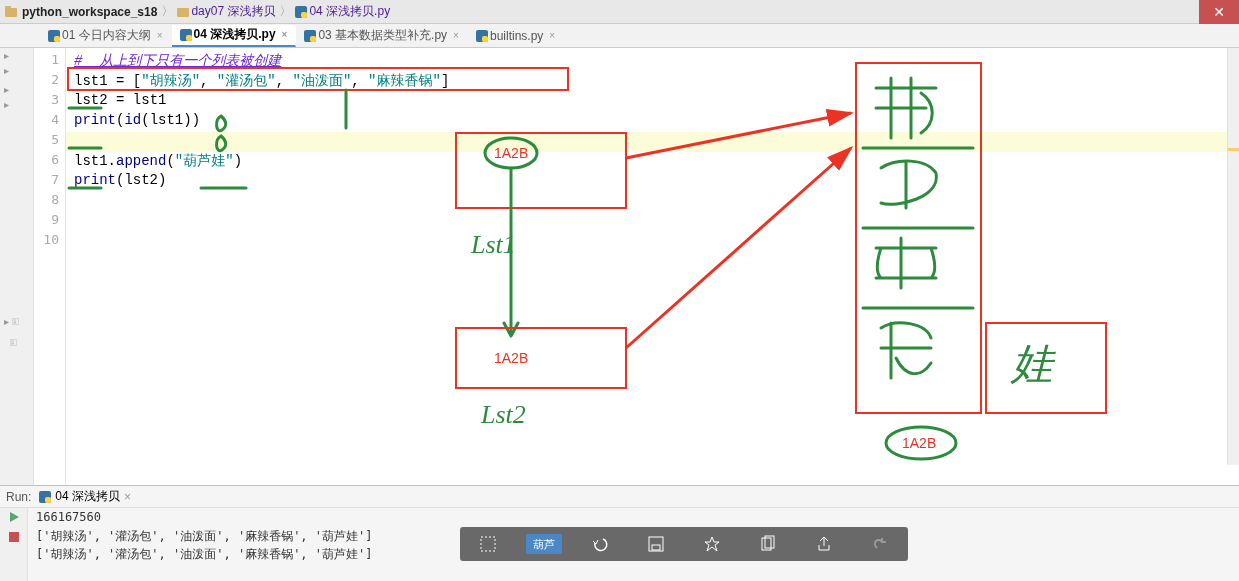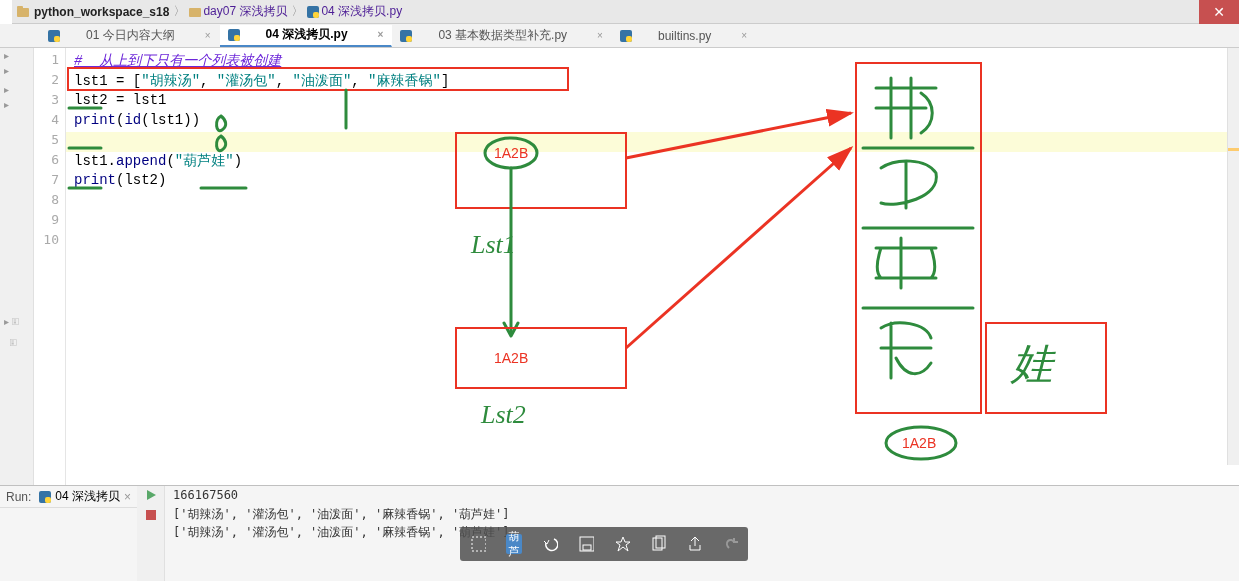--- a/index.html
+++ b/index.html
@@ -1,52 +1,52 @@
 <!DOCTYPE html>
 <html><head>
 <meta charset="utf-8">
 <style>
 * { margin: 0; padding: 0; box-sizing: border-box; }
 body { font-family: "Microsoft YaHei", Arial, sans-serif; font-size: 12px; background: #fff; width: 1239px; height: 581px; overflow: hidden; position: relative; }
-.top-bar { height: 24px; background: #E8E8E8; display: flex; align-items: center; padding: 0 4px; border-bottom: 1px solid #ccc; margin-left: 12px; }
+.top-bar { height: 24px; background: #E8E8E8; display: flex; align-items: center; padding: 0 4px; border-bottom: 1px solid #ccc; }
 .proj-icon { width: 14px; height: 14px; display: inline-flex; margin-right: 4px; }
 .proj-name { font-weight: bold; color: #222; }
 .crumb-sep { margin: 0 4px; color: #888; }
 .crumb { color: #4c1d95; }
 .file-icon-py { width: 12px; height: 12px; display: inline-flex; margin-right: 2px; vertical-align: middle; }
 .close-x { position: absolute; right: 0; top: 0; width: 40px; height: 24px; background: #C75050; color: #fff; display: flex; align-items: center; justify-content: center; font-size: 14px; }
 .tabs-row { height: 24px; background: #F2F2F2; display: flex; align-items: center; border-bottom: 1px solid #ccc; padding-left: 40px; }
-.tab { padding: 0 8px; height: 22px; display: flex; align-items: center; color: #555; border-right: 1px solid transparent; gap: 24px; }
+.tab { padding: 0 8px; height: 22px; display: flex; align-items: center; color: #555; border-right: 1px solid transparent; }
 .tab.active { background: #fff; border-bottom: 2px solid #4A88C7; color: #000; font-weight: bold; }
 .tab .x { margin-left: 6px; color: #999; font-size: 10px; }
 .main-area { display: flex; height: 437px; }
 .gutter-left { width: 34px; background: #F0F0F0; border-right: 1px solid #e0e0e0; }
 .gutter-left .gl { font-size: 10px; color: #999; padding: 2px 4px; }
 .editor-wrap { flex: 1; position: relative; display: flex; overflow: hidden; }
 .line-nums { width: 32px; background: #fff; border-right: 1px solid #e5e5e5; text-align: right; color: #AAA; font-family: Consolas, monospace; font-size: 13px; padding-top: 4px; }
 .line-nums div { height: 20px; padding-right: 6px; }
 .code { flex: 1; font-family: Consolas, "Courier New", monospace; font-size: 14px; padding-top: 4px; position: relative; }
 .code-line { height: 20px; padding-left: 8px; white-space: pre; position: relative; }
 .code-line.hl { background: #FCFCD8; }
 .c-comment { color: #6d28d9; font-style: italic; text-decoration: underline; }
 .c-ident { color: #000; }
 .c-func { color: #000080; }
 .c-str { color: #008080; }
 .c-op { color: #000; }
 .c-bracket { color: #000; }
-.run-panel { height: 96px; border-top: 1px solid #c0c0c0; background: #F5F5F5; display: flex; flex-direction: row; }
+.run-panel { height: 96px; border-top: 1px solid #c0c0c0; background: #F5F5F5; display: flex; flex-direction: column; }
 .run-header { height: 22px; display: flex; align-items: center; padding: 0 6px; border-bottom: 1px solid #ddd; }
 .run-header .lbl { color: #555; margin-right: 8px; }
 .run-header .pyic { margin-right: 4px; }
 .run-body { flex: 1; display: flex; }
 .run-gutter { width: 28px; background: #F0F0F0; border-right: 1px solid #e0e0e0; display: flex; flex-direction: column; align-items: center; padding-top: 2px; }
 .run-out { flex: 1; font-family: Consolas, monospace; font-size: 12px; color: #333; padding: 2px 8px; }
 .run-out div { height: 18px; white-space: pre; }
 .overlay-toolbar { position: absolute; bottom: 20px; left: 460px; height: 34px; background: rgba(80,80,80,0.85); border-radius: 3px; display: flex; align-items: center; padding: 0 10px; gap: 20px; color: #fff; }
-.overlay-toolbar .oi { width: 16px; height: 20px; display: flex; align-items: center; justify-content: center; }
+.overlay-toolbar .oi { width: 36px; height: 20px; display: flex; align-items: center; justify-content: center; }
 .scroll-right { position: absolute; right: 0; top: 48px; bottom: 116px; width: 12px; background: #F0F0F0; border-left: 1px solid #e0e0e0; }
 .scroll-right .marker { width: 100%; height: 3px; background: #FDCB6E; margin-top: 100px; }
 
 .hw-green { stroke: #2E8B3D; fill: none; stroke-width: 3; stroke-linecap: round; stroke-linejoin: round; }
 .hw-red { stroke: #EB3323; fill: none; stroke-width: 2; }
 .txt-red { fill: #EB3323; font: 14px Arial; }
 .txt-green { fill: #2E8B3D; font: italic 26px "Comic Sans MS", cursive; }
 svg.anno { position: absolute; top: 0; left: 0; pointer-events: none; }
 </style>
 </head>

